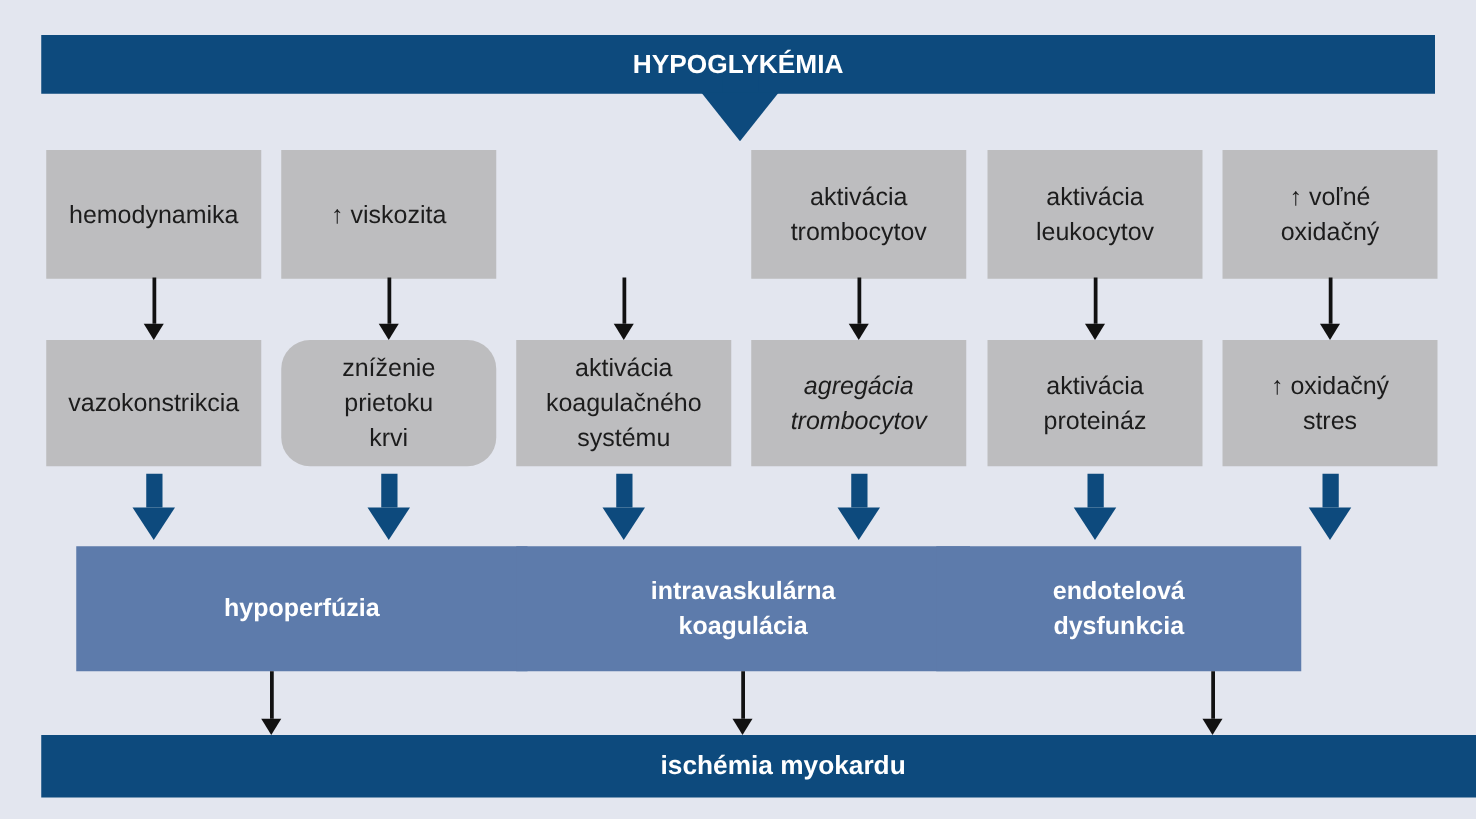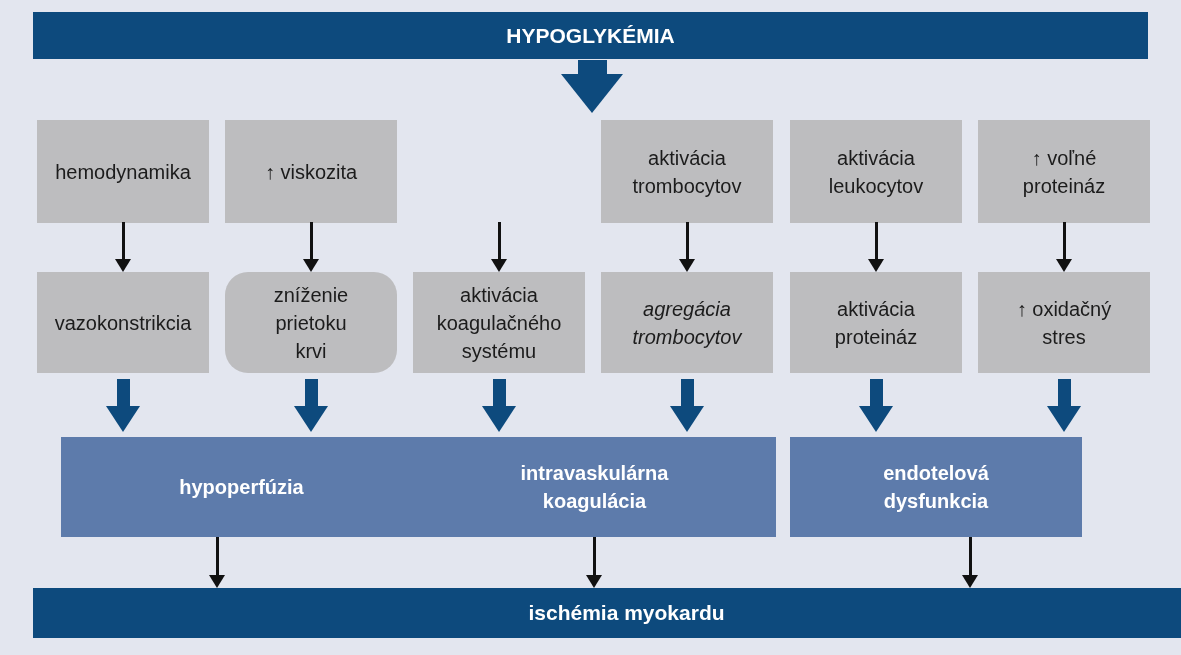--- a/index.html
+++ b/index.html
@@ -20,21 +20,21 @@
     width: 1115px;
     background: var(--dark-blue, #0d4a7d);
     color: var(--text-light, #ffffff);
     font-weight: bold;
     font-size: 21px;
     display: flex;
     align-items: center;
     justify-content: center;
     text-align: center;
   }
-  .banner.top { top: 12px; height: 47px; }
+  .banner.top { top: 28px; height: 47px; }
   .banner.bottom { top: 588px; height: 50px; padding-left: 36px; }
 
   .gbox {
     position: absolute;
     width: 172px;
     background: var(--gray-box, #bdbdbf);
     color: var(--ink, #1c1c1c);
     font-size: 20px;
     line-height: 28px;
     display: flex;
@@ -125,21 +125,21 @@
     <div class="head"></div>
   </div>
 
   <div class="gbox row1" style="left: 37px;">hemodynamika</div>
   <div class="gbox row1" style="left: 225px;">↑ viskozita</div>
   <div class="gbox row1" style="left: 601px;">aktivácia
 trombocytov</div>
   <div class="gbox row1" style="left: 790px;">aktivácia
 leukocytov</div>
   <div class="gbox row1" style="left: 978px;">↑ voľné
-proteináz</div>
+oxidačný</div>
 
   <div class="arrow-thin arrow-a" style="left: 115px;">
       <div class="stem"></div>
       <div class="head"></div>
     </div>
   <div class="arrow-thin arrow-a" style="left: 303px;">
       <div class="stem"></div>
       <div class="head"></div>
     </div>
   <div class="arrow-thin arrow-a" style="left: 491px;">
@@ -194,21 +194,21 @@
       <div class="head"></div>
     </div>
   <div class="arrow-thick" style="left: 1047px;">
       <div class="stem"></div>
       <div class="head"></div>
     </div>
 
   <div class="bluebox" style="left: 37px;  width: 361px; margin-left: 24px;">hypoperfúzia</div>
   <div class="bluebox" style="left: 413px; width: 363px;">intravaskulárna
 koagulácia</div>
-  <div class="bluebox" style="left: 790px; width: 292px;">endotelová
+  <div class="bluebox" style="left: 749px; width: 292px;">endotelová
 dysfunkcia</div>
 
   <div class="arrow-thin arrow-b" style="left: 209px;">
       <div class="stem"></div>
       <div class="head"></div>
     </div>
   <div class="arrow-thin arrow-b" style="left: 586px;">
       <div class="stem"></div>
       <div class="head"></div>
     </div>

